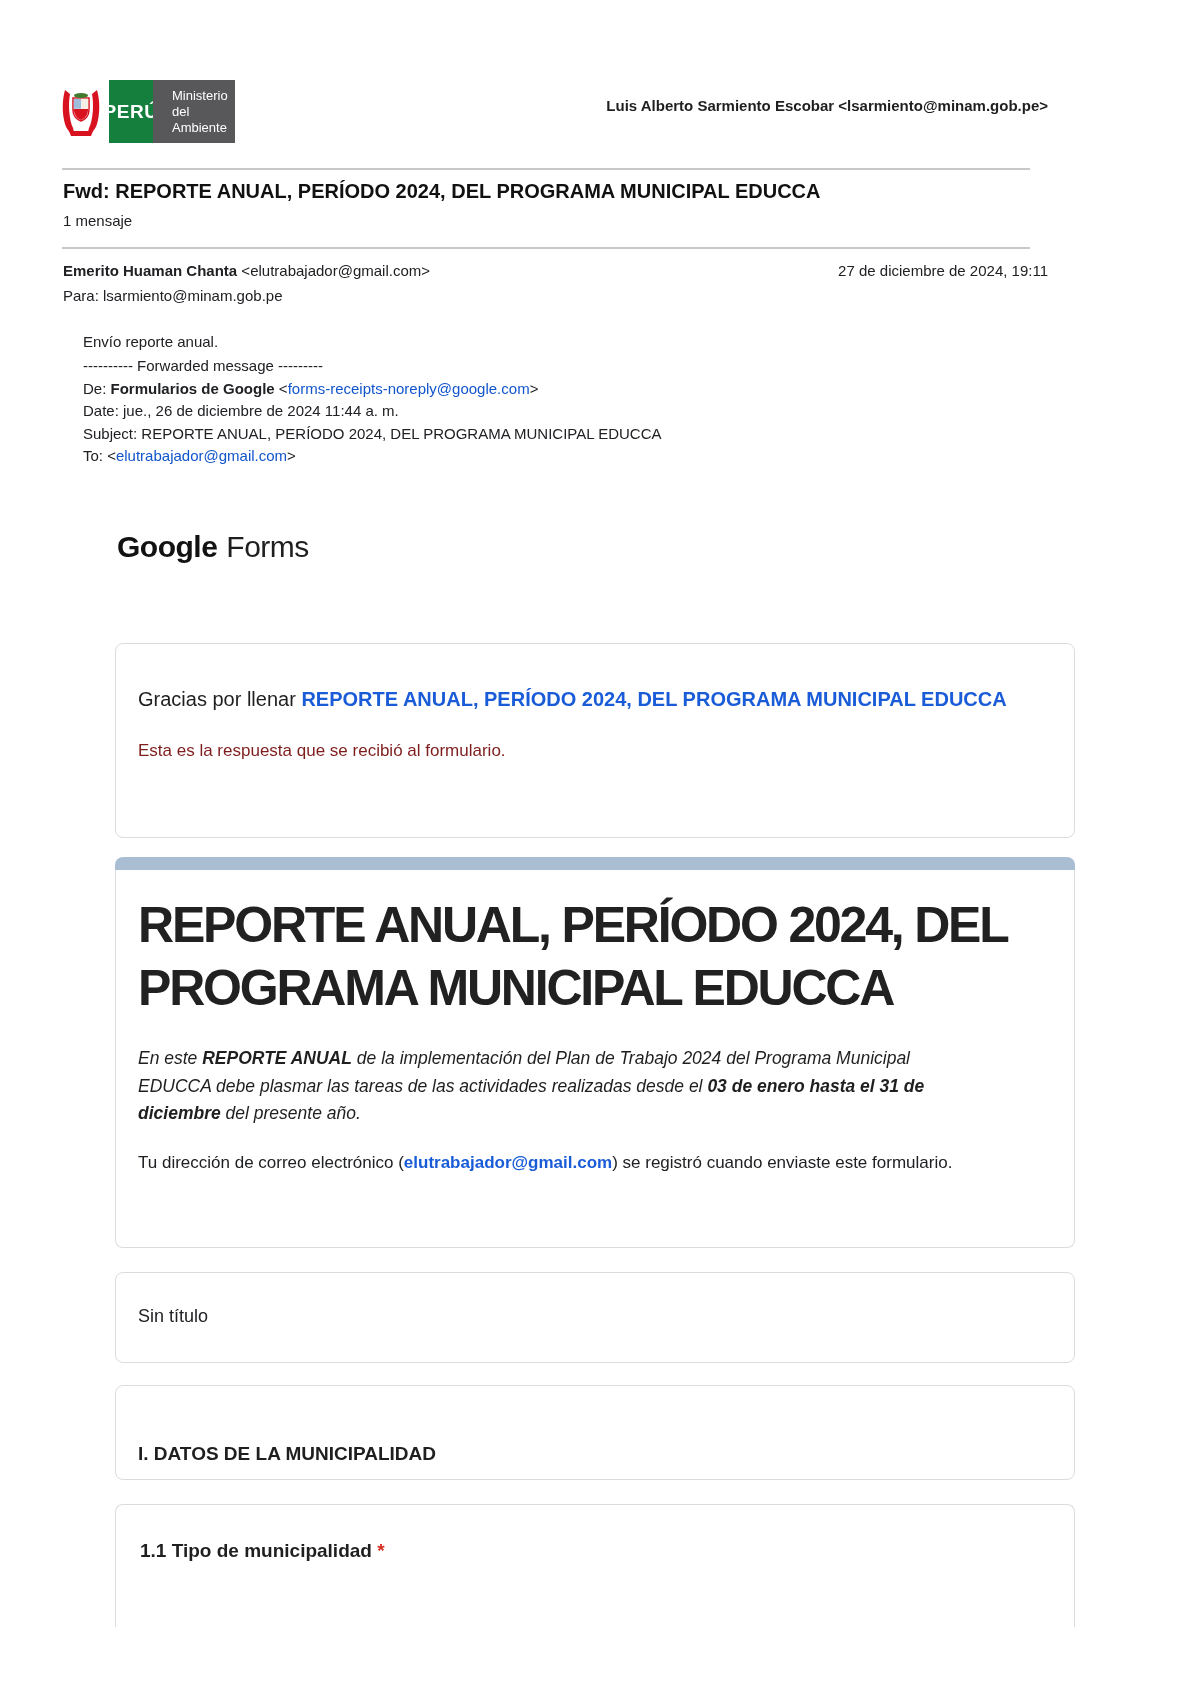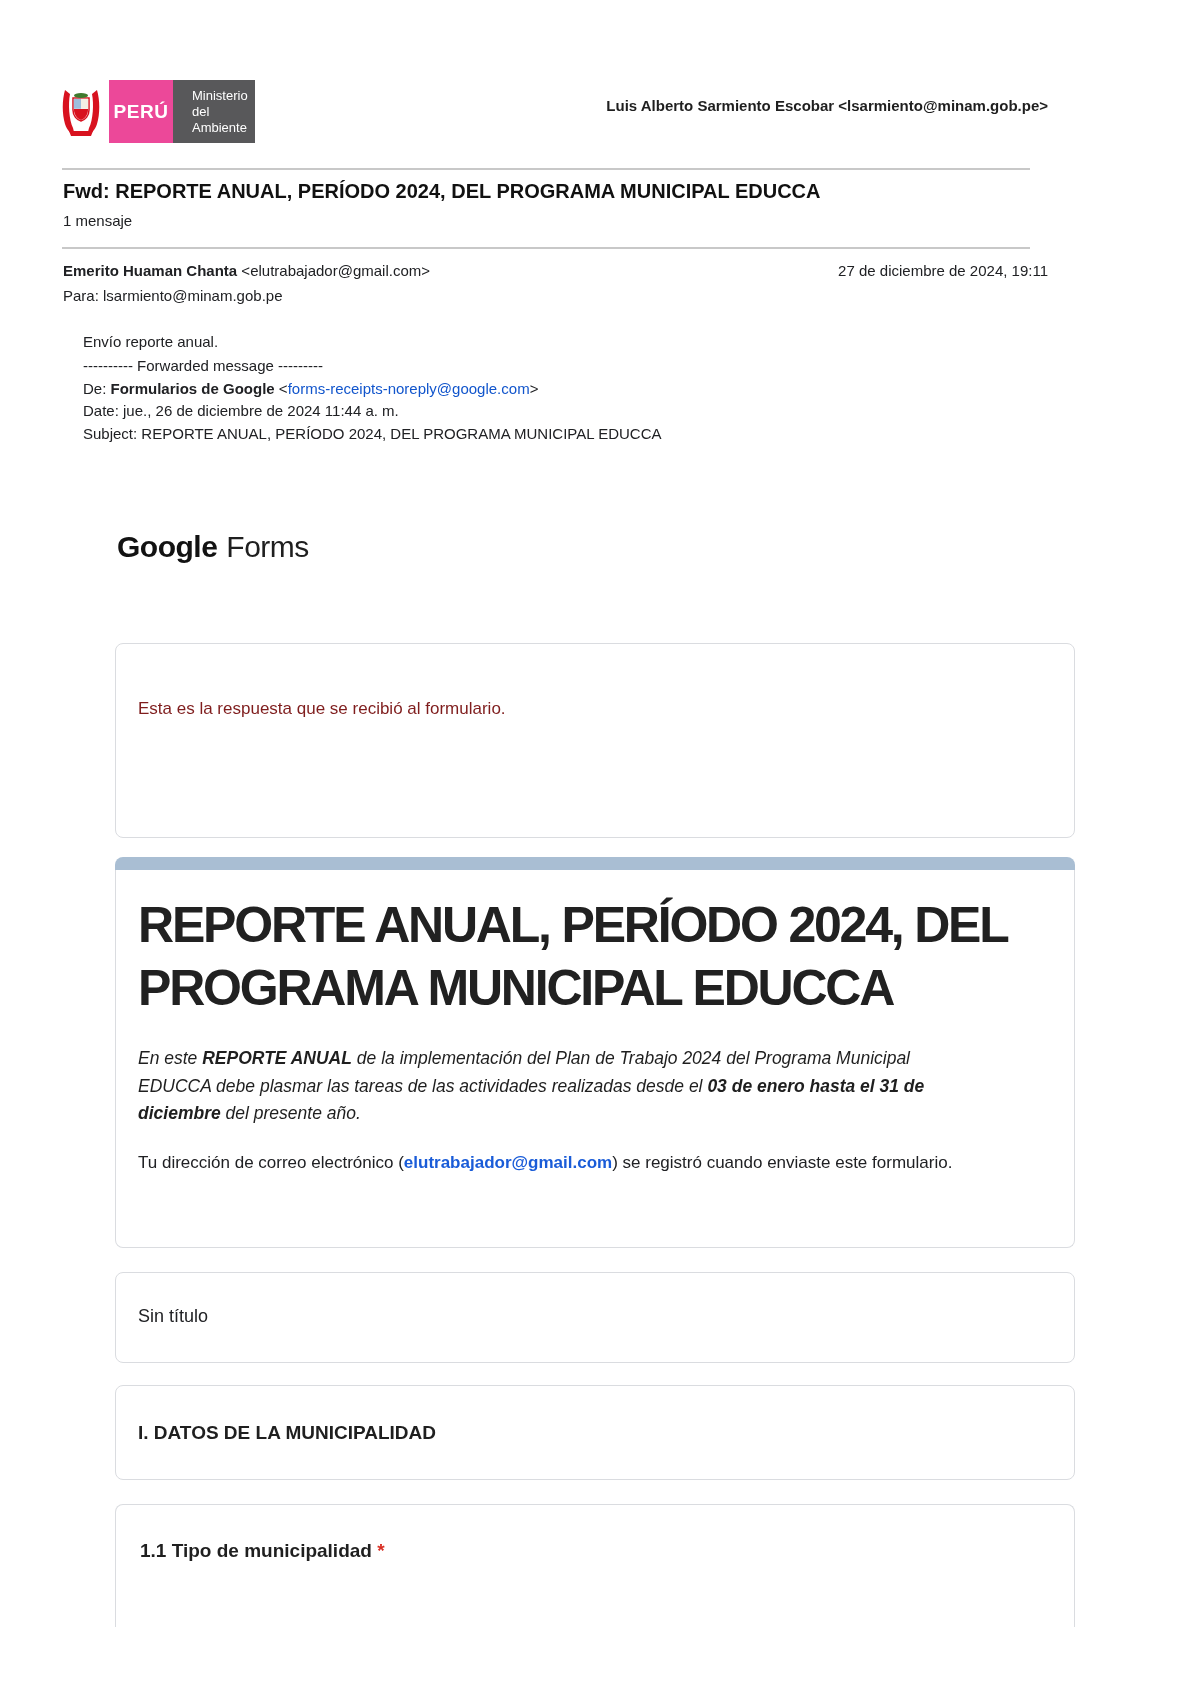--- a/index.html
+++ b/index.html
@@ -4,21 +4,21 @@
 <style>
   html,body{margin:0;padding:0;background:#ffffff;}
   #page{
     position:relative;width:1190px;height:1684px;background:#ffffff;
     font-family:"Liberation Sans",sans-serif;color:#202124;overflow:hidden;
   }
   .abs{position:absolute;}
   
   .logo{left:58px;top:80px;display:flex;align-items:stretch;height:63px;}
   .emblem{width:46px;height:63px;background:#ffffff;display:flex;align-items:center;justify-content:center;}
-  .logo-red{width:64px;margin-left:5px;background:#ec4899;color:#fff;display:flex;align-items:center;justify-content:center;
+  .logo-red{width:44px;margin-left:5px;background:#15803d;color:#fff;display:flex;align-items:center;justify-content:center;
     font-size:19px;font-weight:700;letter-spacing:.5px;}
   .logo-gray{width:82px;background:#58585a;color:#fff;display:flex;flex-direction:column;justify-content:center;
     padding-left:19px;font-size:13px;line-height:16px;box-sizing:border-box;}
   .account{right:142px;top:97px;font-size:15px;font-weight:700;color:#1f1f1f;}
   .hr{left:62px;width:968px;height:2px;background:#c8c8c8;}
   .subject-title{left:63px;top:180px;font-size:20px;font-weight:700;color:#111;}
   .msg-count{left:63px;top:212px;font-size:15px;}
   .meta{left:63px;top:262px;width:985px;display:flex;justify-content:space-between;font-size:15px;}
   .meta .name{font-weight:700;}
   .para-line{left:63px;top:287px;font-size:15px;}
@@ -37,21 +37,21 @@
   .form-link{color:#1a5cd8;font-weight:700;text-decoration:none;cursor:pointer;}
   .card1 .p2{margin-top:21px;font-size:17px;color:#7f1d1d;}
   .card2bar{left:115px;top:857px;width:960px;height:13px;background:#a9bed3;border-radius:8px 8px 0 0;}
   .card2{top:870px;height:378px;border-top:none;border-radius:0 0 8px 8px;padding:24px 26px 0 22px;}
   .card2 h1{margin:0;font-size:50px;line-height:63px;font-weight:700;letter-spacing:-2.2px;color:#212121;}
   .card2 .desc{margin-top:25px;font-size:17.5px;line-height:27.5px;font-style:italic;color:#1f1f1f;width:850px;}
   .card2 .desc .b{font-weight:700;}
   .card2 .mail-note{margin-top:21px;font-size:17px;line-height:27px;color:#202124;width:860px;}
   .mail-note .form-link{font-weight:700;}
   .card3{top:1272px;height:91px;padding:33px 20px 0 22px;font-size:18px;}
-  .card4{top:1385px;height:95px;padding:36px 20px 0 22px;font-size:19px;font-weight:700;color:#1f1f1f;}
+  .card4{top:1385px;height:95px;padding:57px 20px 0 22px;font-size:19px;font-weight:700;color:#1f1f1f;}
   .card5{top:1504px;height:123px;padding:35px 20px 0 24px;font-size:19px;font-weight:700;color:#1f1f1f;
     border-bottom:none;border-radius:8px 8px 0 0;}
   .req{color:#d93025;font-weight:700;}
 </style>
 </head>
 <body>
 
 <div id="page">
 
   <div class="abs logo">
@@ -93,27 +93,33 @@
 
   <div class="abs body-intro">Envío reporte anual.</div>
 
   <div class="abs fwd">
     <div>---------- Forwarded message ---------</div>
     <div>
       <span>De: </span><span class="b">Formularios de Google</span><span> &lt;</span><a class="lnk">forms-receipts-noreply@google.com</a><span>&gt;</span>
     </div>
     <div>Date: jue., 26 de diciembre de 2024 11:44 a. m.</div>
     <div>Subject: REPORTE ANUAL, PERÍODO 2024, DEL PROGRAMA MUNICIPAL EDUCCA</div>
+    <div>
+      <span>To: &lt;</span><a class="lnk">elutrabajador@gmail.com</a><span>&gt;</span>
+    </div>
   </div>
 
   <div class="abs forms-logo">
     <span class="g">Google</span><span class="f">Forms</span>
   </div>
 
   <div class="abs card card1">
+    <div class="p1">
+      <span>Gracias por llenar </span><a class="form-link">REPORTE ANUAL, PERÍODO 2024, DEL PROGRAMA MUNICIPAL EDUCCA</a>
+    </div>
     <div class="p2">Esta es la respuesta que se recibió al formulario.</div>
   </div>
 
   <div class="abs card2bar"></div>
   <div class="abs card card2">
     <h1>REPORTE ANUAL, PERÍODO 2024, DEL PROGRAMA MUNICIPAL EDUCCA</h1>
     <div class="desc">
       <span>En este </span><span class="b">REPORTE ANUAL</span><span> de la implementación del Plan de Trabajo 2024 del Programa Municipal EDUCCA debe plasmar las tareas de las actividades realizadas desde el </span><span class="b">03 de enero hasta el 31 de diciembre</span><span> del presente año.</span>
     </div>
     <div class="mail-note">

